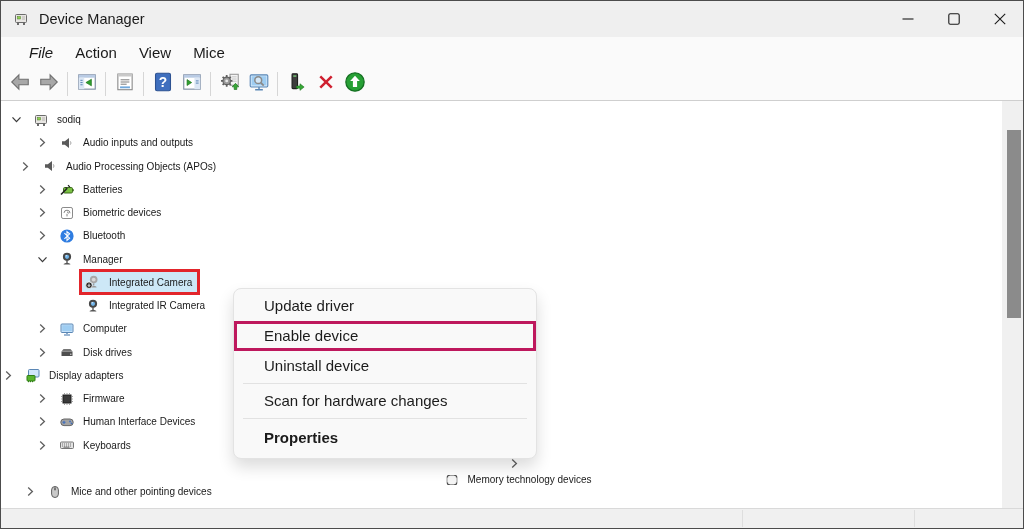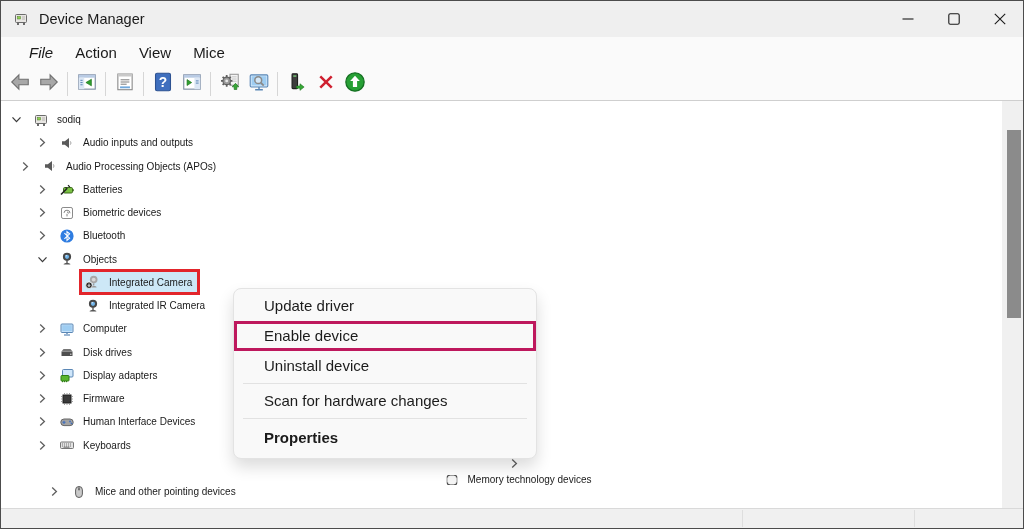--- a/index.html
+++ b/index.html
@@ -305,21 +305,21 @@
         <span class="row-content">
           <span class="ticon16">
             <svg viewBox="0 0 16 16">
               <circle cx="8" cy="5.8" r="4.1" fill="#474747"></circle>
               <circle cx="8" cy="5.8" r="2.1" fill="#6fb3e8"></circle>
               <circle cx="7.2" cy="4.8" r="0.7" fill="#dfeefc"></circle>
               <path d="M8 9.9v2.1" stroke="#555" stroke-width="1.4"></path>
               <path d="M4.6 13.6c0-1 1.5-1.5 3.4-1.5s3.4.5 3.4 1.5z" fill="#555"></path>
             </svg>
           </span>
-          <span class="tlabel">Objects</span>
+          <span class="tlabel">Manager</span>
         </span>
       </div>
       <div class="trow" style="padding-left: 60px;">
         <span class="chev"></span>
         <span class="row-content selected red-ring">
           <span class="ticon16">
             <svg viewBox="0 0 16 16">
               <circle cx="8.7" cy="5.6" r="3.8" fill="#a7a7a7"></circle>
               <circle cx="8.7" cy="5.6" r="1.9" fill="#d8d8d8"></circle>
               <path d="M8.7 9.4v2.2" stroke="#9a9a9a" stroke-width="1.3"></path>
@@ -374,21 +374,21 @@
           <span class="ticon16">
             <svg viewBox="0 0 16 16">
               <path d="M2.5 7.5h11V12h-11z" fill="#4f4f4f"></path>
               <path d="M2.5 7.5l2-2.5h7l2 2.5z" fill="#767676"></path>
               <circle cx="11.8" cy="10.2" r="0.8" fill="#cfcfcf"></circle>
             </svg>
           </span>
           <span class="tlabel">Disk drives</span>
         </span>
       </div>
-      <div class="trow" style="padding-left: 34px;">
+      <div class="trow" style="">
         <span class="chev">
           <svg viewBox="0 0 11 11">
             <path d="M3.2 1.5l4.2 4-4.2 4" fill="none" stroke="#5f5f5f" stroke-width="1.3"></path>
           </svg>
         </span>
         <span class="row-content">
           <span class="ticon16">
             <svg viewBox="0 0 16 16">
               <rect x="3.5" y="2.5" width="10.5" height="7.5" rx="1" fill="#cfe6fa" stroke="#5b87b5"></rect>
               <rect x="2" y="8.5" width="8" height="5.5" rx="0.8" fill="#59b52e" stroke="#2e7d14"></rect>
@@ -457,21 +457,21 @@
         <span class="row-content">
           <span class="ticon16">
             <svg viewBox="0 0 16 16">
               <rect x="3" y="3.5" width="10" height="9" rx="2" fill="#f4f4f4" stroke="#9a9a9a"></rect>
               <path d="M3.5 5.6V4.5a1 1 0 011-1h1.1M12.5 5.6V4.5a1 1 0 00-1-1h-1.1M3.5 10.4v1.1a1 1 0 001 1h1.1M12.5 10.4v1.1a1 1 0 01-1 1h-1.1" stroke="#4a4a4a" stroke-width="1.2" fill="none"></path>
             </svg>
           </span>
           <span class="tlabel">Memory technology devices</span>
         </span>
       </div>
-      <div class="trow" style="padding-left: 46px;">
+      <div class="trow" style="padding-left: 22px;">
         <span class="chev">
           <svg viewBox="0 0 11 11">
             <path d="M3.2 1.5l4.2 4-4.2 4" fill="none" stroke="#5f5f5f" stroke-width="1.3"></path>
           </svg>
         </span>
         <span class="row-content">
           <span class="ticon16">
             <svg viewBox="0 0 16 16">
               <rect x="4.6" y="2.5" width="6.8" height="11" rx="3.4" fill="#c9c9c9" stroke="#5f5f5f"></rect>
               <path d="M8 2.8v3.6" stroke="#5f5f5f" stroke-width="0.9"></path>

